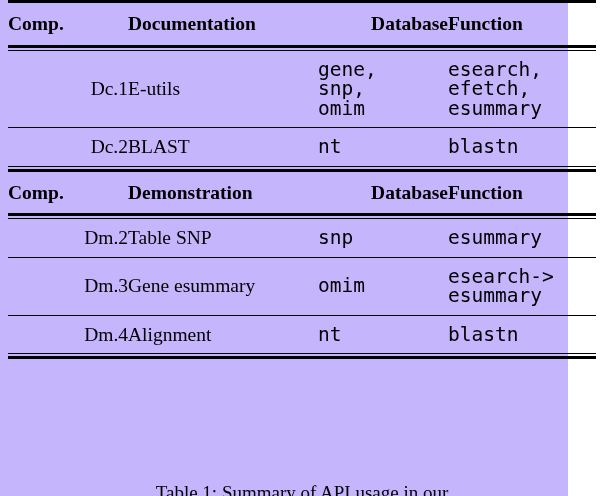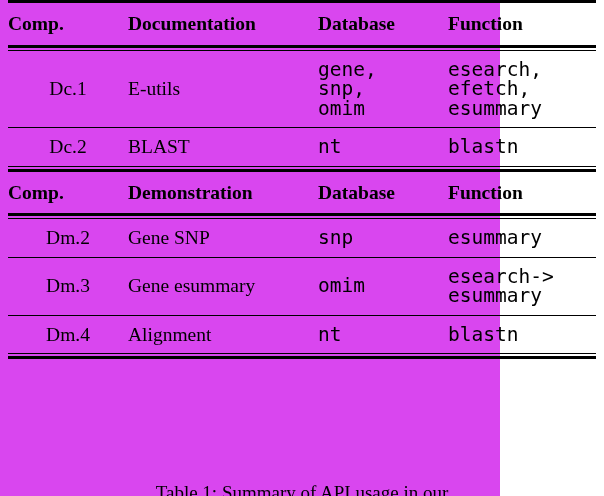--- a/index.html
+++ b/index.html
@@ -9,23 +9,23 @@
   }
   body {
     width: 604px;
     height: 496px;
     overflow: hidden;
     font-family: "Liberation Serif", "DejaVu Serif", serif;
     color: #000000;
   }
   .page {
     position: relative;
-    width: 500px;
+    width: 568px;
     height: 496px;
-    background: #d946ef;
+    background: #c4b5fd;
   }
   table.doc-table {
     position: absolute;
     left: 8px;
     top: 0px;
     width: 588px;
     border-collapse: collapse;
     table-layout: fixed;
   }
   table.doc-table col.c-comp  { width: 120px; }
@@ -58,31 +58,31 @@
   
   tr.header-row th {
     font-weight: bold;
     font-size: 19.5px;
     line-height: 1.0;
     font-family: "Liberation Serif", "DejaVu Serif", serif;
     padding: 11px 0 11px 0;
   }
   th.h-comp { text-align: left;  padding-left: 14px; }
   th.h-desc { text-align: left;  padding-left: 10px; }
-  th.h-db   { text-align: left; }
+  th.h-db   { text-align: right; }
   th.h-fn   { text-align: left; }
 
   
   tr.body-row td {
     font-size: 19.5px;
     line-height: 1.0;
     padding: 9px 0 9px 0;
   }
   td.v-comp {
-    text-align: center;
+    text-align: right;
     padding-left: 14px;
     font-family: "Liberation Serif", "DejaVu Serif", serif;
   }
   td.v-desc {
     text-align: left;
     padding-left: 10px;
     font-family: "Liberation Serif", "DejaVu Serif", serif;
   }
   td.v-db, td.v-fn {
     font-family: "DejaVu Sans Mono", "Liberation Mono", monospace;
@@ -171,21 +171,21 @@
         <td colspan="4"></td>
       </tr>
 
 
       <tr class="rule-thin">
         <td colspan="4"></td>
       </tr>
 
       <tr class="body-row">
         <td class="v-comp">Dm.2</td>
-        <td class="v-desc">Gene SNP</td>
+        <td class="v-desc">Table SNP</td>
         <td class="v-db">snp</td>
         <td class="v-fn">esummary</td>
       </tr>
 
       <tr class="rule-thin">
         <td colspan="4"></td>
       </tr>
 
       <tr class="body-row">
         <td class="v-comp">Dm.3</td>

